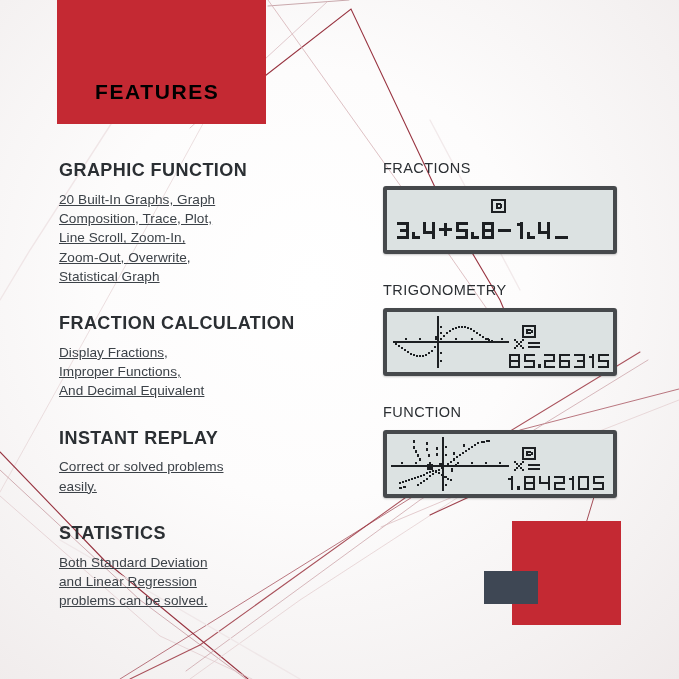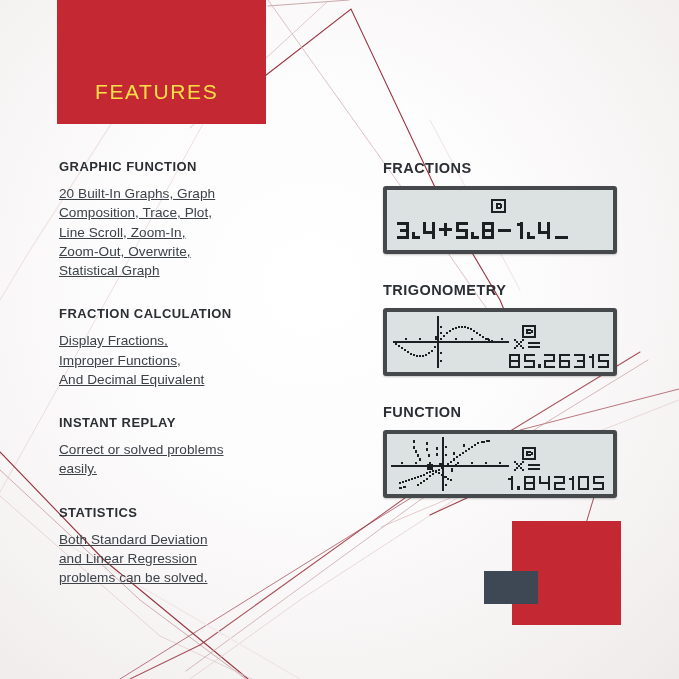--- a/index.html
+++ b/index.html
@@ -23,54 +23,54 @@
   .features-block{
     position:absolute;
     left:57px;top:0px;
     width:209px;height:124px;
     background:#c42933;
     display:flex;align-items:flex-end;
     box-sizing:border-box;
     padding:0 0 20px 38px;
   }
   .features-label{
-    color:#fde047;
+    color:#000000;
     font-size:21px;
-    font-weight:normal;
+    font-weight:bold;
     letter-spacing:1.6px;
   }
 
   
   .col-left{position:absolute;left:59px;top:160px;width:300px;}
   .col-right{position:absolute;left:383px;top:160px;width:244px;}
 
   .feature{margin-bottom:27px;}
   .feature-title{
-    font-size:13px;
+    font-size:18px;
     font-weight:bold;
     color:#2b2f33;
     letter-spacing:.45px;
     margin:0 0 9px 0;
     line-height:1.15;
   }
   .feature-body{
     font-size:13.6px;
     color:#3c4248;
     line-height:1.42;
     margin:0;
     white-space:pre-line;
     letter-spacing:.05px;
     text-decoration:underline;
   }
 
   
   .lcd-section{margin-bottom:28px;}
   .lcd-title{
     font-size:14.5px;
-    font-weight:bold;
+    font-weight:normal;
     color:#2b2f33;
     letter-spacing:.45px;
     margin:0 0 10px 0;
   }
   .lcd{
     position:relative;
     width:234px;height:68px;
     background:#dce2e2;
     border:4px solid #46494c;
     border-radius:3px;

